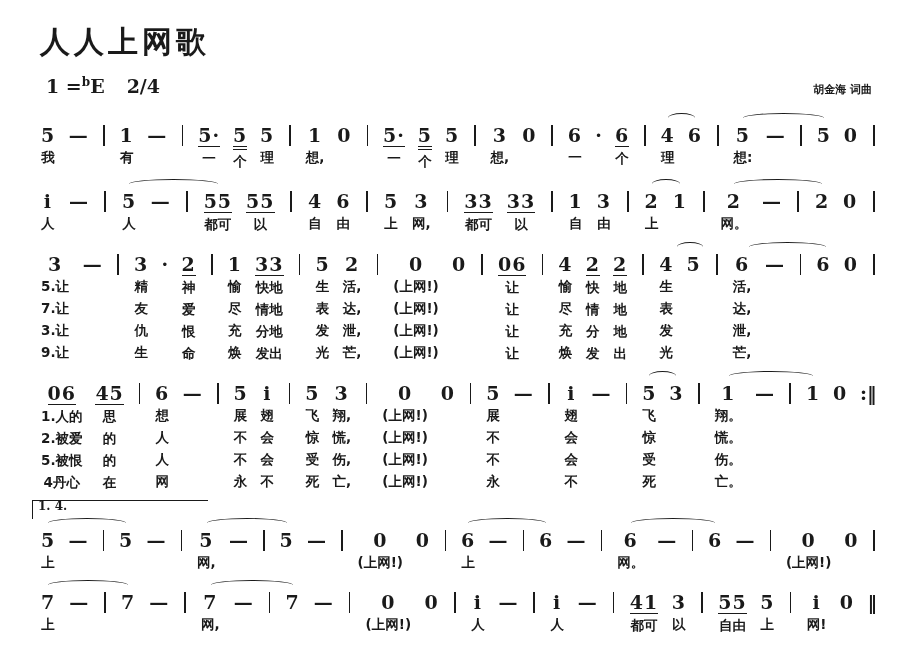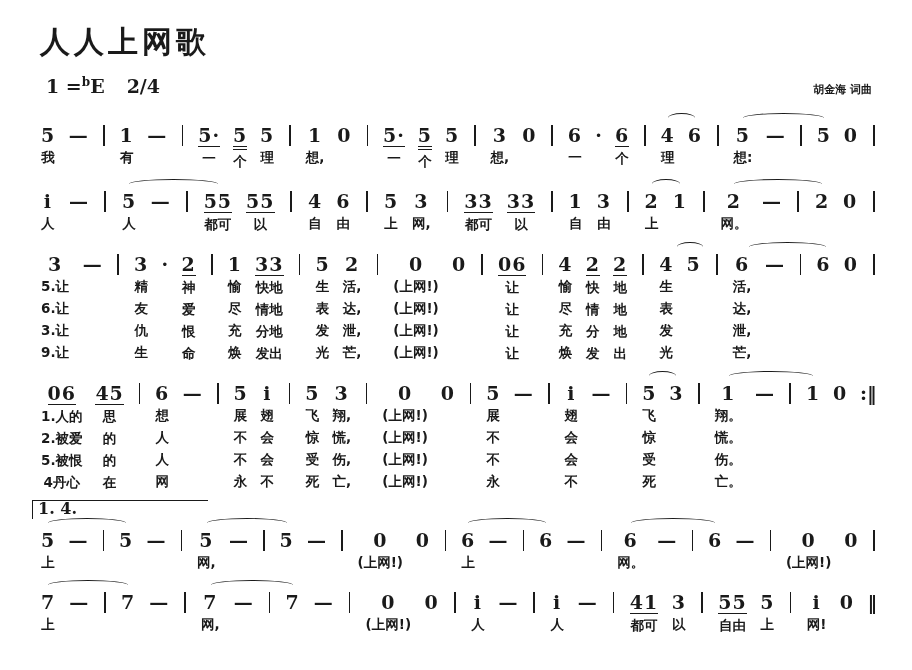--- a/index.html
+++ b/index.html
@@ -41,21 +41,21 @@
   }
   .arc{
     position:absolute;height:9px;
     border-top:1.7px solid #1a1a1a;border-radius:50% 50% 0 0;
   }
   .volta{
     position:absolute;height:18px;
     border-left:1.6px solid #1a1a1a;border-top:1.6px solid #1a1a1a;
   }
   .volta span{
-    display:block;font-size:16px;font-weight:700;padding:0 0 0 5px;margin-top:-2px;
+    display:block;font-size:12px;font-weight:700;padding:0 0 0 5px;margin-top:-2px;
     font-family:"DejaVu Serif",serif;
   }
 </style>
 </head>
 <body>
 
 <div class="sheet">
   <h1 class="title">人人上网歌</h1>
   <div class="meta">
     <div class="keysig"><span>1 =</span><sup>b</sup><span>E</span><span class="meter">2/4</span></div>
@@ -325,21 +325,21 @@
         </div>
         <div class="arc" style="left: 89px; width: 89px; top: 2px;"></div>
         <div class="arc" style="left: 612px; width: 28px; top: 2px;"></div>
         <div class="arc" style="left: 693.5px; width: 88.5px; top: 2px;"></div>
       </div>
       <div class="music-line">
         <div class="cols">
           <div class="col">
             <div class="note">3</div>
             <div class="lyr">5.让</div>
-            <div class="lyr">6.让</div>
+            <div class="lyr">7.让</div>
             <div class="lyr">3.让</div>
             <div class="lyr">9.让</div>
           </div>
           <div class="col">
             <div class="dash">—</div>
             <div class="lyr"></div>
             <div class="lyr"></div>
             <div class="lyr"></div>
             <div class="lyr"></div>
           </div>

